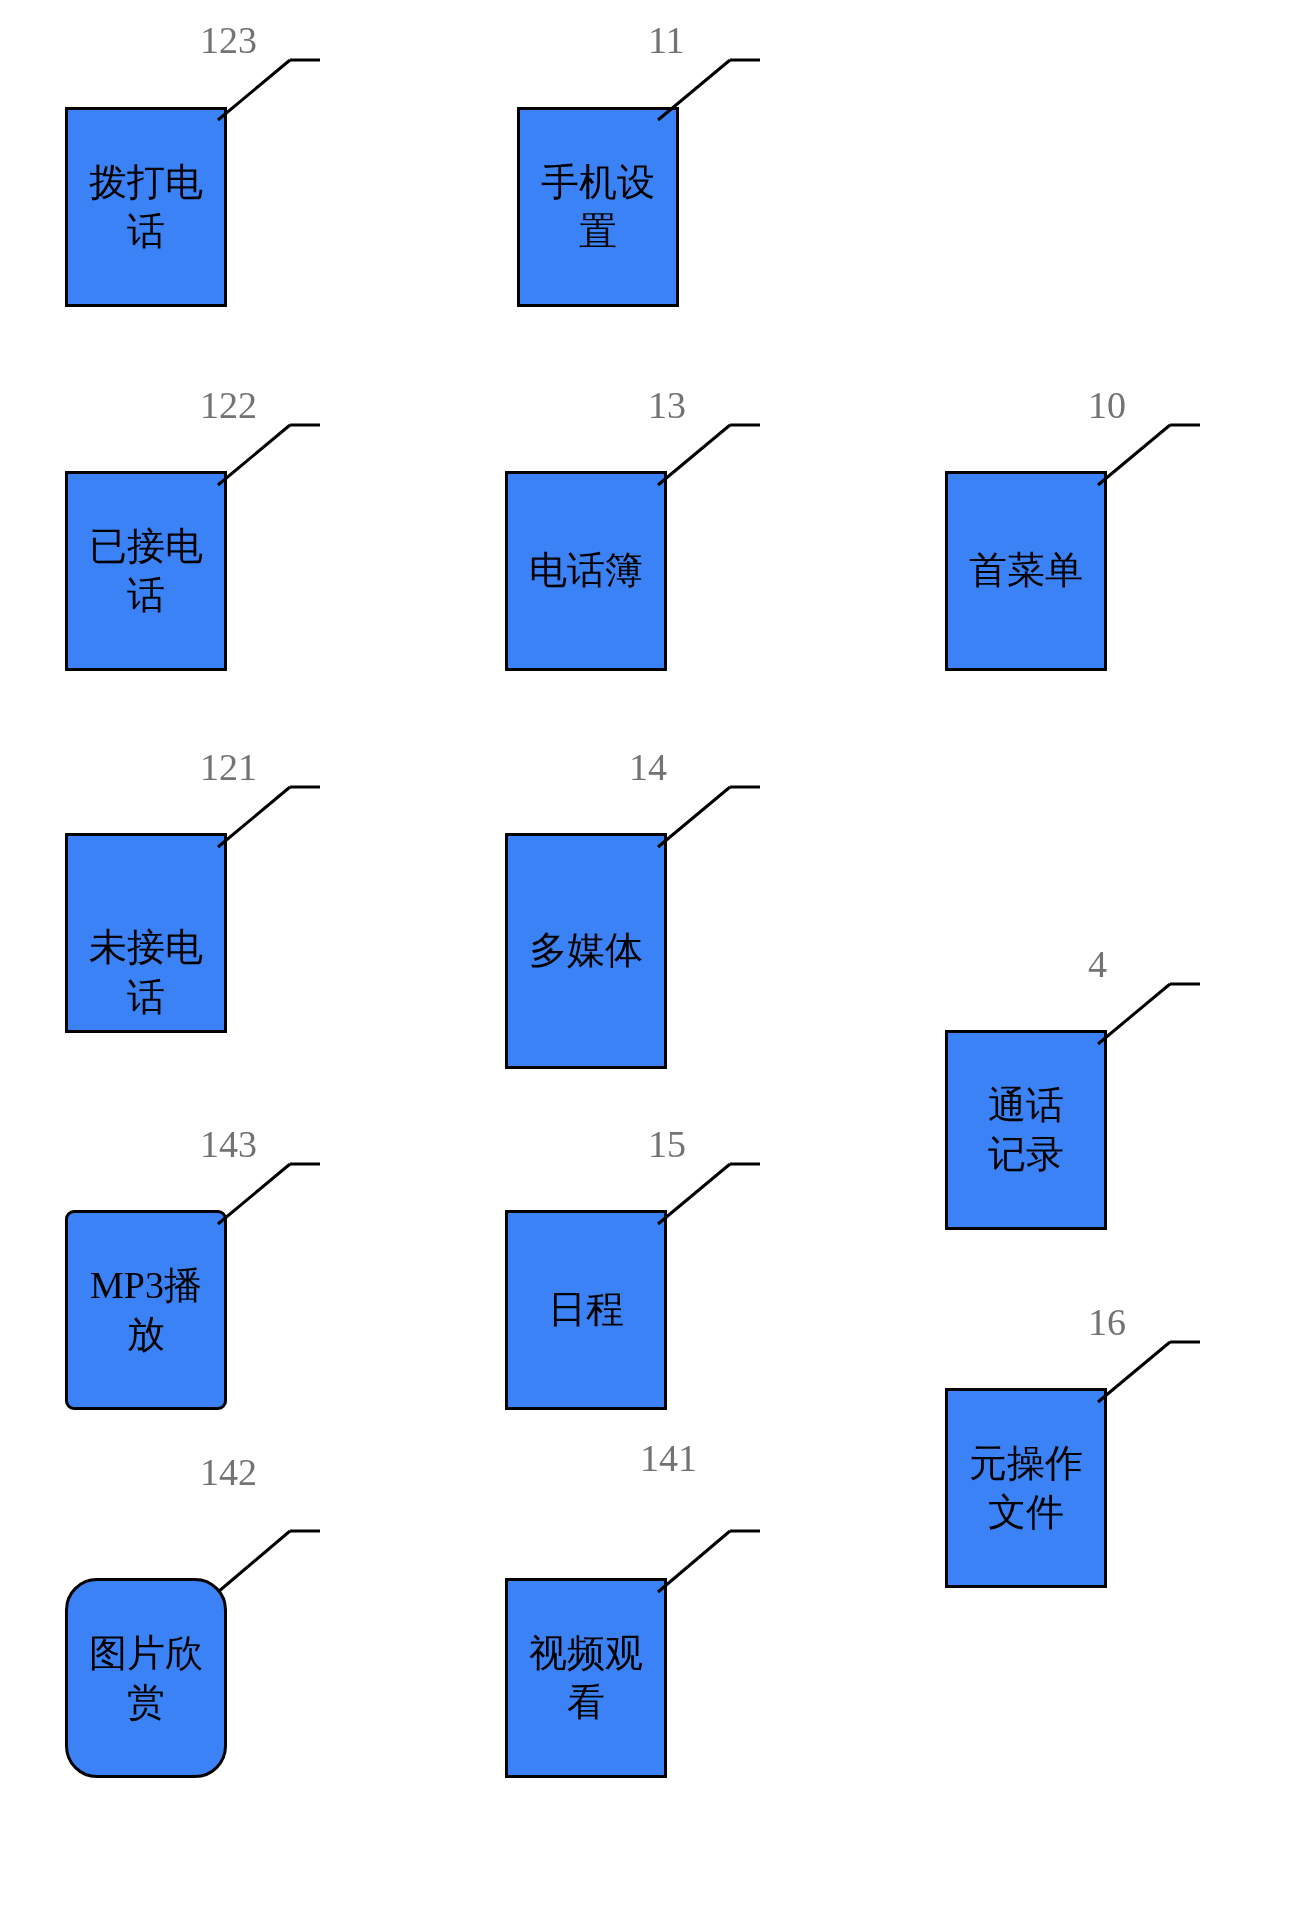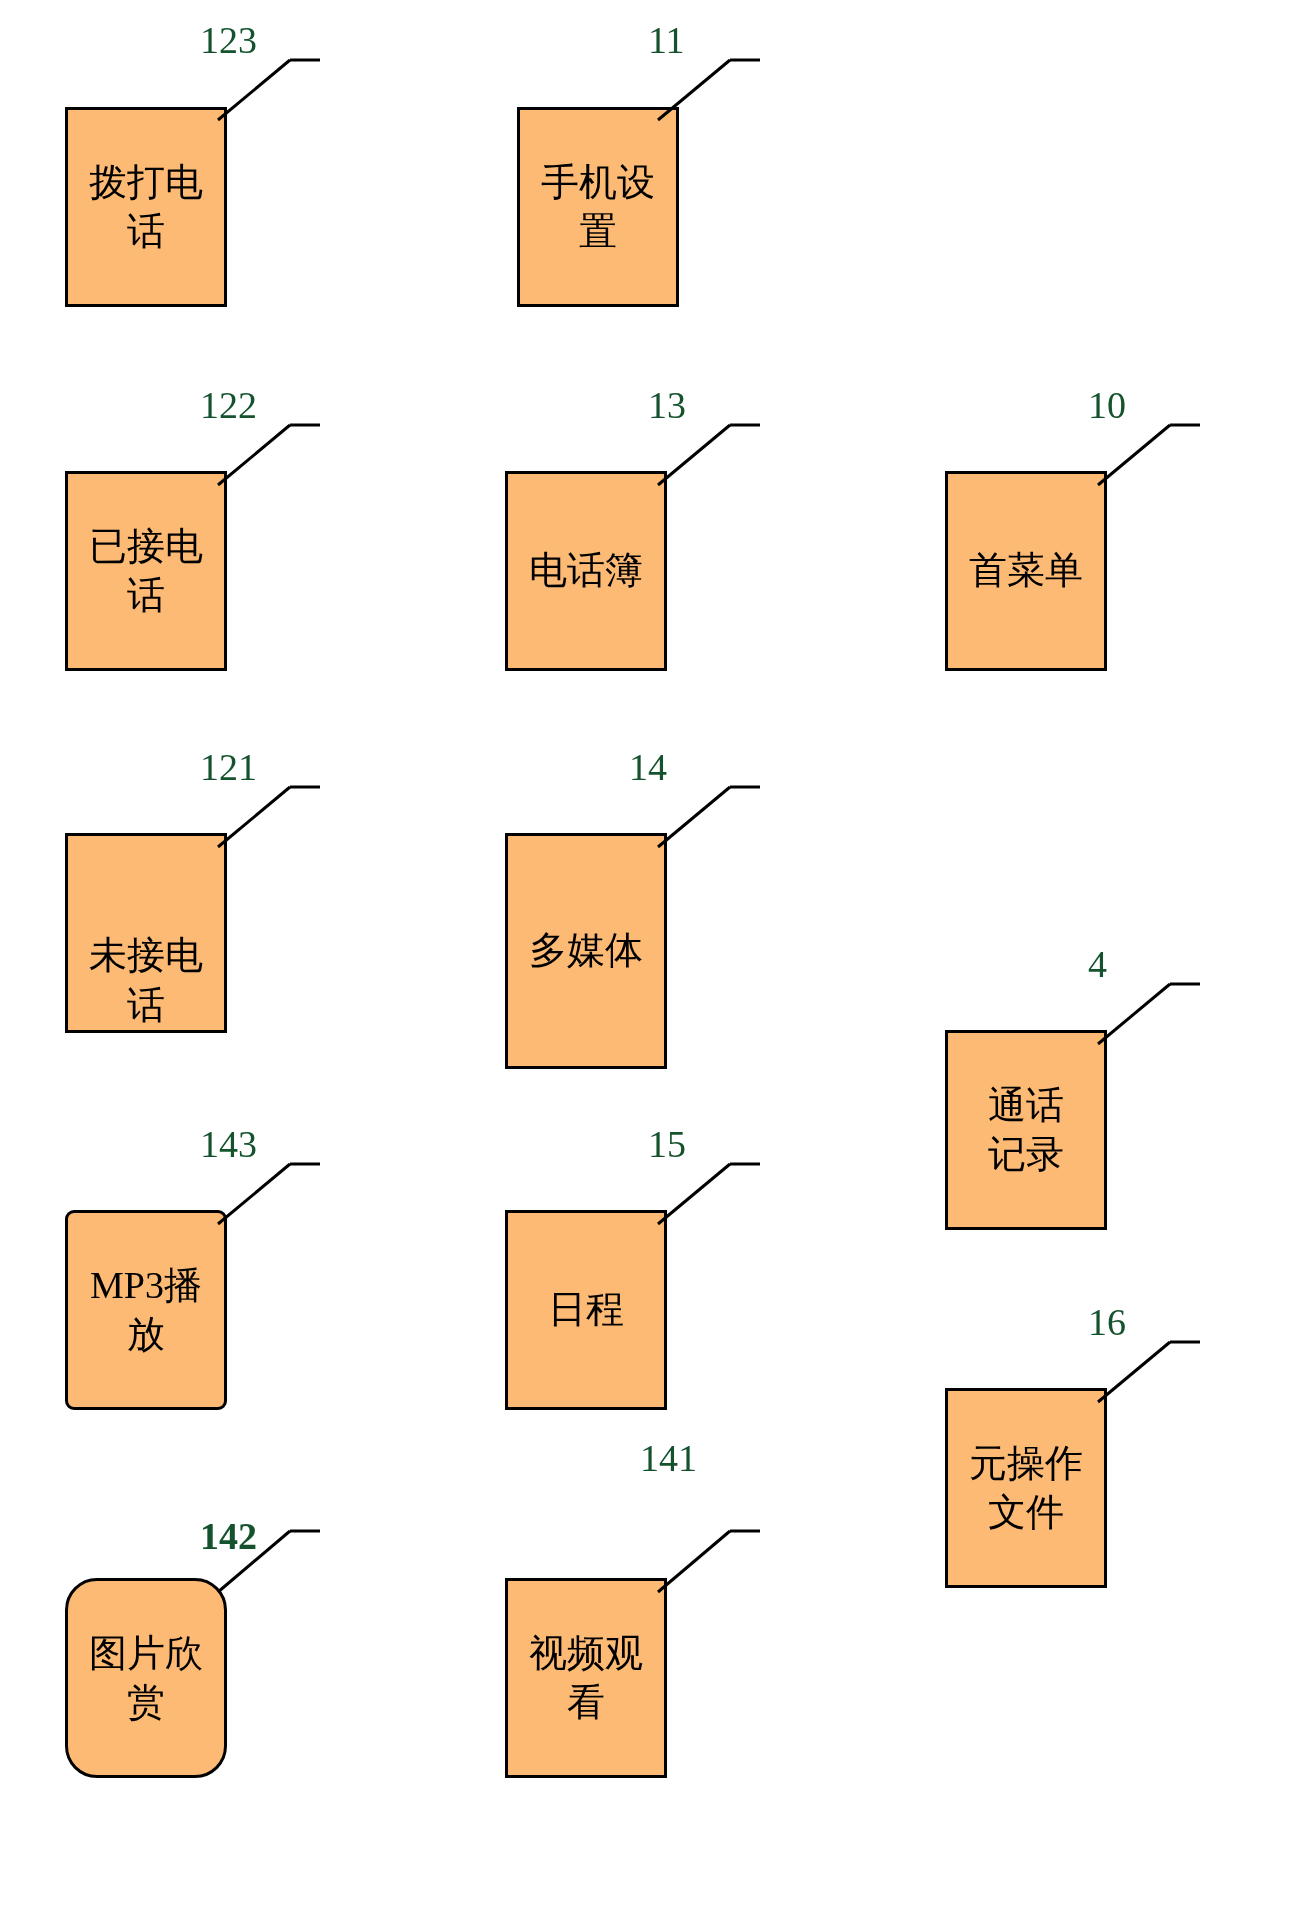--- a/index.html
+++ b/index.html
@@ -10,32 +10,33 @@
     body {
       width: 1304px;
       height: 1908px;
       background: #fff;
       position: relative;
       font-family: "SimSun", "宋体", serif;
     }
     .box {
       position: absolute;
       border: 3px solid #000;
-      background: #fdba74;
+      background: #3b82f6;
       display: flex;
       align-items: center;
       justify-content: center;
       text-align: center;
       font-size: 38px;
       line-height: 1.3;
+      padding: 8px;
     }
     .ref-label {
       position: absolute;
       font-size: 38px;
-      color: #14532d;
+      color: #737373;
     }
     .leader {
       position: absolute;
       overflow: visible;
     }
     .leader line {
       stroke: #000;
       stroke-width: 3;
       fill: none;
     }
@@ -75,21 +76,21 @@
 </div>
 <span class="ref-label" style="left:200px; top:1122px;">143</span>
 <svg class="leader" style="left:0; top:0; width:1304px; height:1908px; pointer-events:none;">
   <line x1="218" y1="1224" x2="290" y2="1164"></line>
   <line x1="290" y1="1164" x2="320" y2="1164"></line>
 </svg>
 
 <div class="box" style="left:65px; top:1578px; width:162px; height:200px;border-radius:32px;">
   <span>图片欣<br>赏</span>
 </div>
-<span class="ref-label" style="left:200px; top:1514px;font-weight:bold;">142</span>
+<span class="ref-label" style="left:200px; top:1450px;">142</span>
 <svg class="leader" style="left:0; top:0; width:1304px; height:1908px; pointer-events:none;">
   <line x1="218" y1="1592" x2="290" y2="1531"></line>
   <line x1="290" y1="1531" x2="320" y2="1531"></line>
 </svg>
 
 <div class="box" style="left:505px; top:107px; width:162px; height:200px;margin-left:12px;">
   <span>手机设<br>置</span>
 </div>
 <span class="ref-label" style="left:648px; top:18px;">11</span>
 <svg class="leader" style="left:0; top:0; width:1304px; height:1908px; pointer-events:none;">

